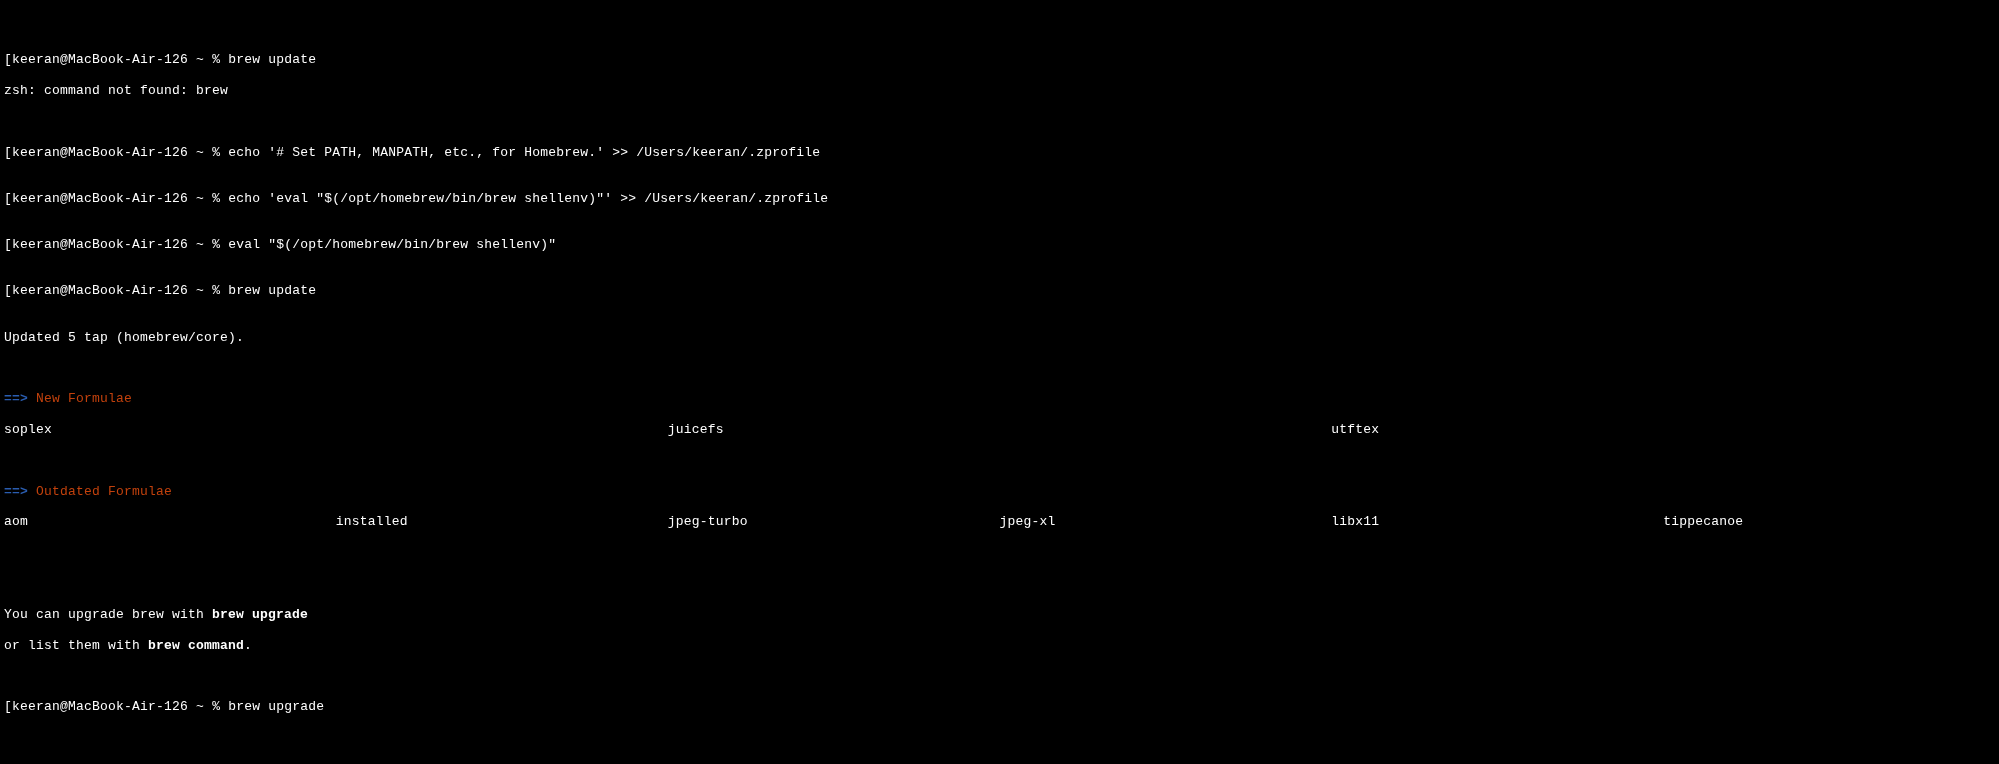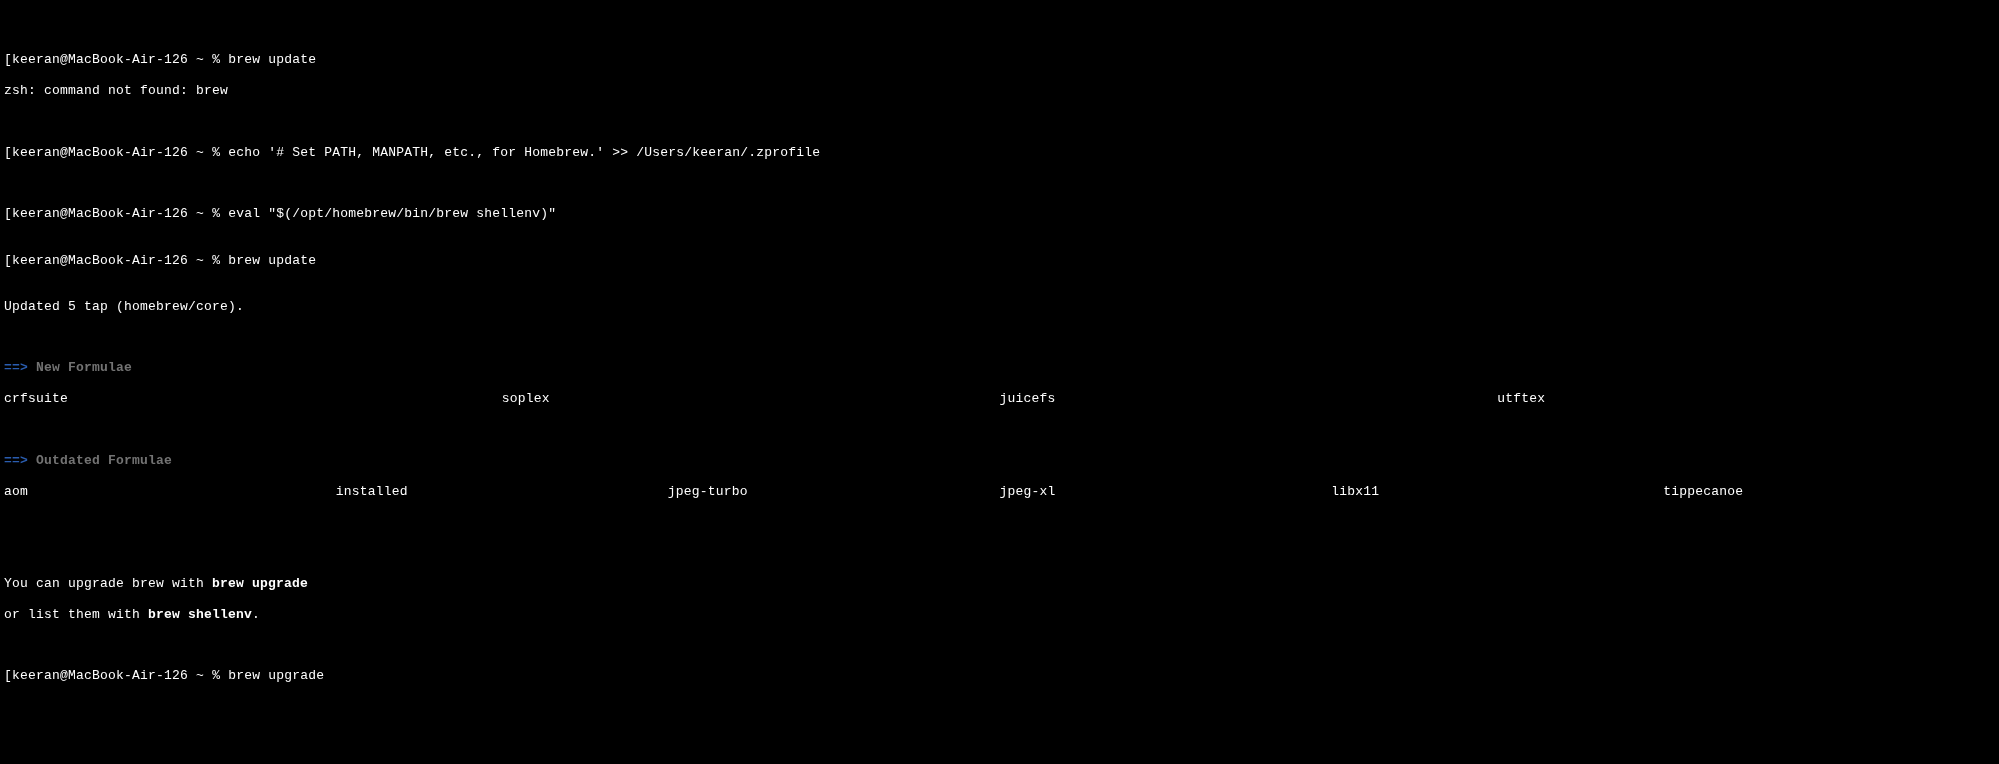--- a/index.html
+++ b/index.html
@@ -16,66 +16,66 @@
   .term {
     padding: 6px 4px 0 4px;
     white-space: pre;
     overflow: hidden;
     height: 764px;
   }
   .line { white-space: pre; }
   .cols { display: flex; }
   .col  { flex: 1 1 0; min-width: 0; }
   .arrow { color: #2a5db0; font-weight: bold; }   
-  .head  { color: #737373; font-weight: bold; }   
+  .head  { color: #c2410c; font-weight: normal; }   
   .bold  { font-weight: bold; }
 </style>
 </head>
 <body>
 
 <div class="term">
 
 
 <div class="line">[<span>keeran</span>@<span>MacBook-Air-126</span> <span>~</span> <span>%</span> <span>brew update</span></div>
 <div class="line">zsh: command not found: brew</div>
 
 
 <div class="line">[<span>keeran</span>@<span>MacBook-Air-126</span> <span>~</span> <span>%</span> <span>echo '# Set PATH, MANPATH, etc., for Homebrew.' &gt;&gt; /Users/keeran/.zprofile</span></div>
 
+<div class="line">[<span>keeran</span>@<span>MacBook-Air-126</span> <span>~</span> <span>%</span> <span>echo 'eval "$(/opt/homebrew/bin/brew shellenv)"' &gt;&gt; /Users/keeran/.zprofile</span></div>
 
 <div class="line">[<span>keeran</span>@<span>MacBook-Air-126</span> <span>~</span> <span>%</span> <span>eval "$(/opt/homebrew/bin/brew shellenv)"</span></div>
 
 <div class="line">[<span>keeran</span>@<span>MacBook-Air-126</span> <span>~</span> <span>%</span> <span>brew update</span></div>
 
 <div class="line">Updated 5 tap (homebrew/core).</div>
 
 
 <div class="line"><span class="arrow">==&gt;</span> <span class="head">New Formulae</span></div>
 <div class="cols">
-  <div class="col">crfsuite</div>
   <div class="col">soplex</div>
   <div class="col">juicefs</div>
   <div class="col">utftex</div>
 </div>
 
 
 <div class="line"><span class="arrow">==&gt;</span> <span class="head">Outdated Formulae</span></div>
 <div class="cols">
   <div class="col">aom</div>
   <div class="col">installed</div>
   <div class="col">jpeg-turbo</div>
   <div class="col">jpeg-xl</div>
   <div class="col">libx11</div>
   <div class="col">tippecanoe</div>
 </div>
 
 <div class="line">&nbsp;</div>
 
 <div class="line"><span>You can upgrade brew with </span><span class="bold">brew upgrade</span></div>
-<div class="line"><span>or list them with </span><span class="bold">brew shellenv</span><span>.</span></div>
+<div class="line"><span>or list them with </span><span class="bold">brew command</span><span>.</span></div>
 
 
 <div class="line">[<span>keeran</span>@<span>MacBook-Air-126</span> <span>~</span> <span>%</span> <span>brew upgrade</span></div>
 
 
 
 
 
 
 

